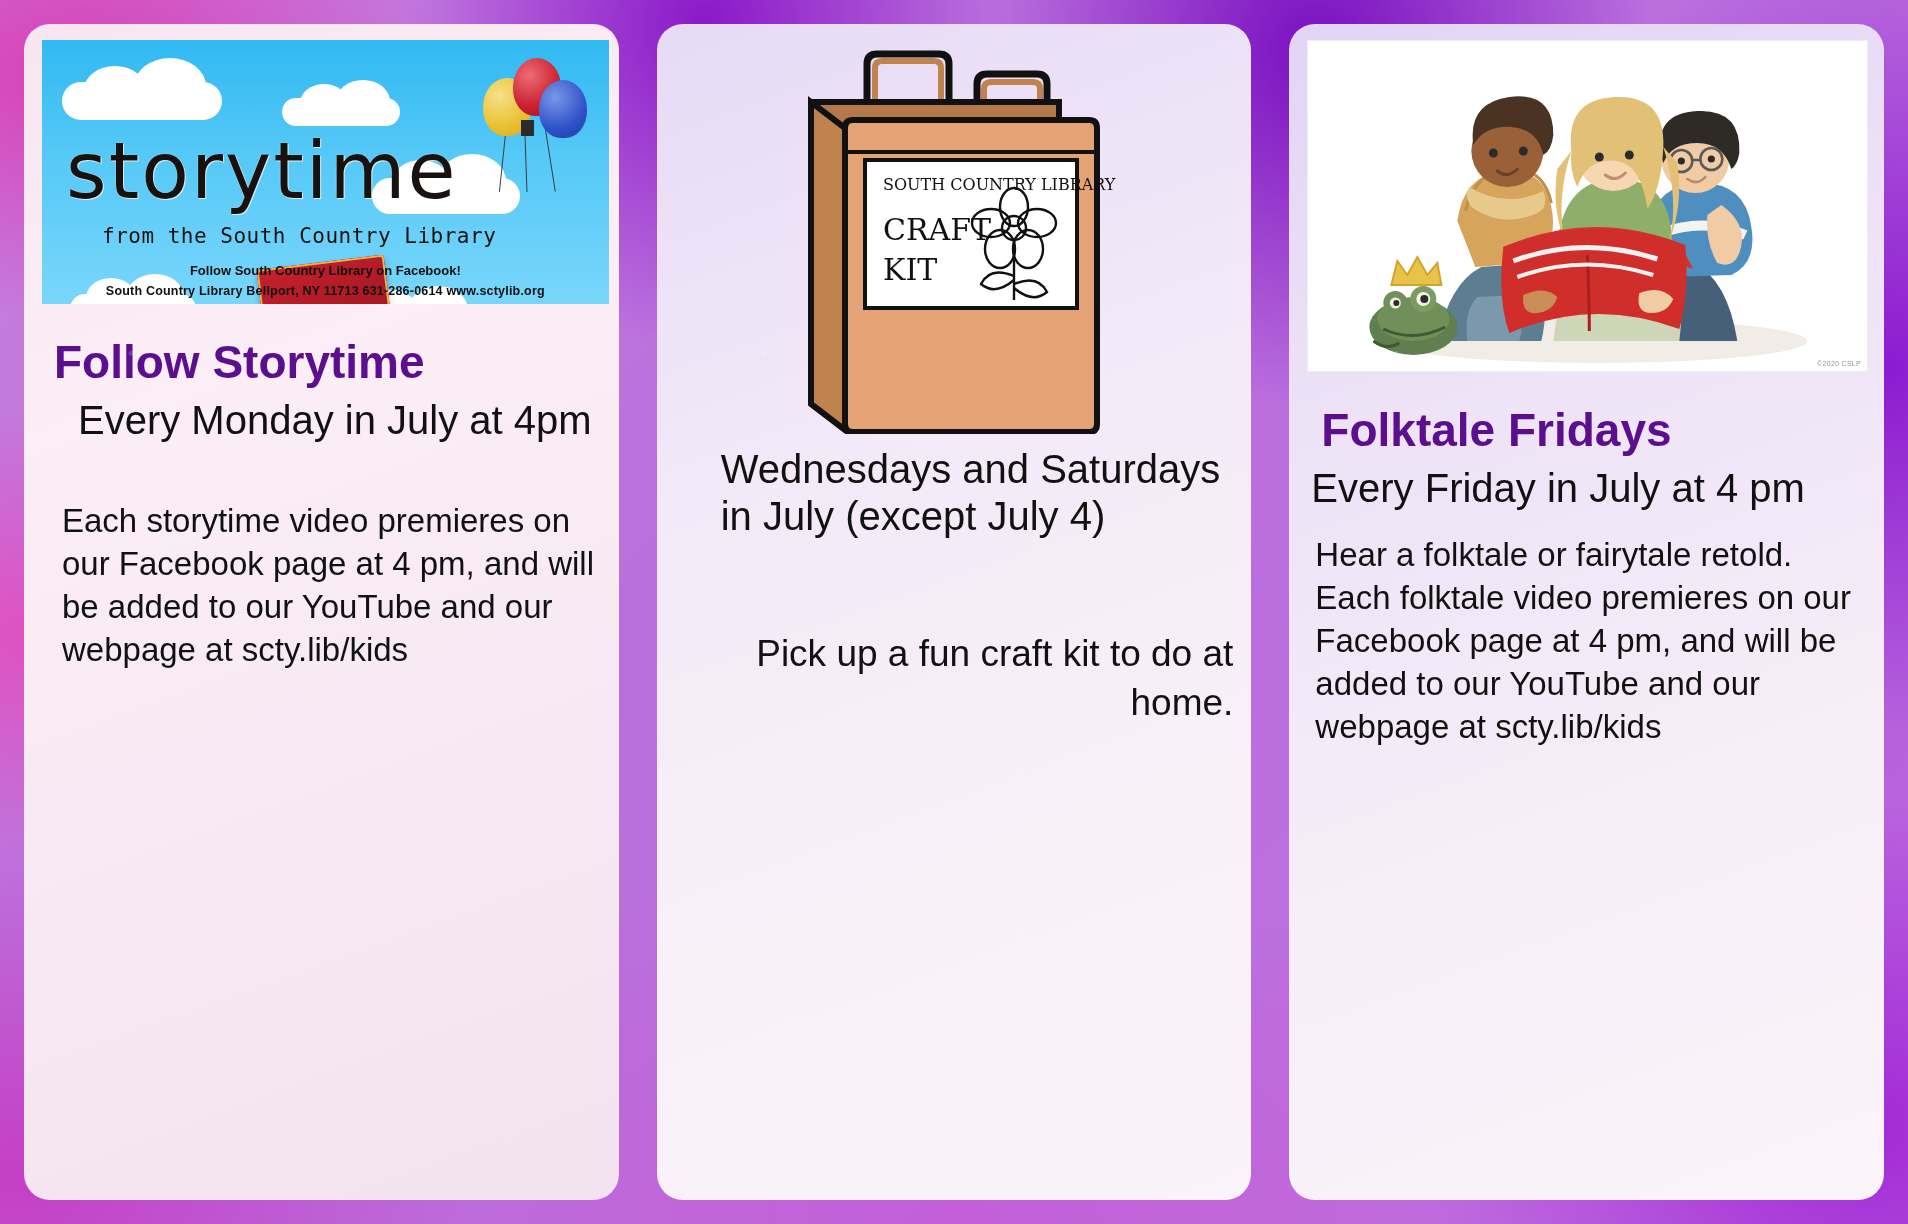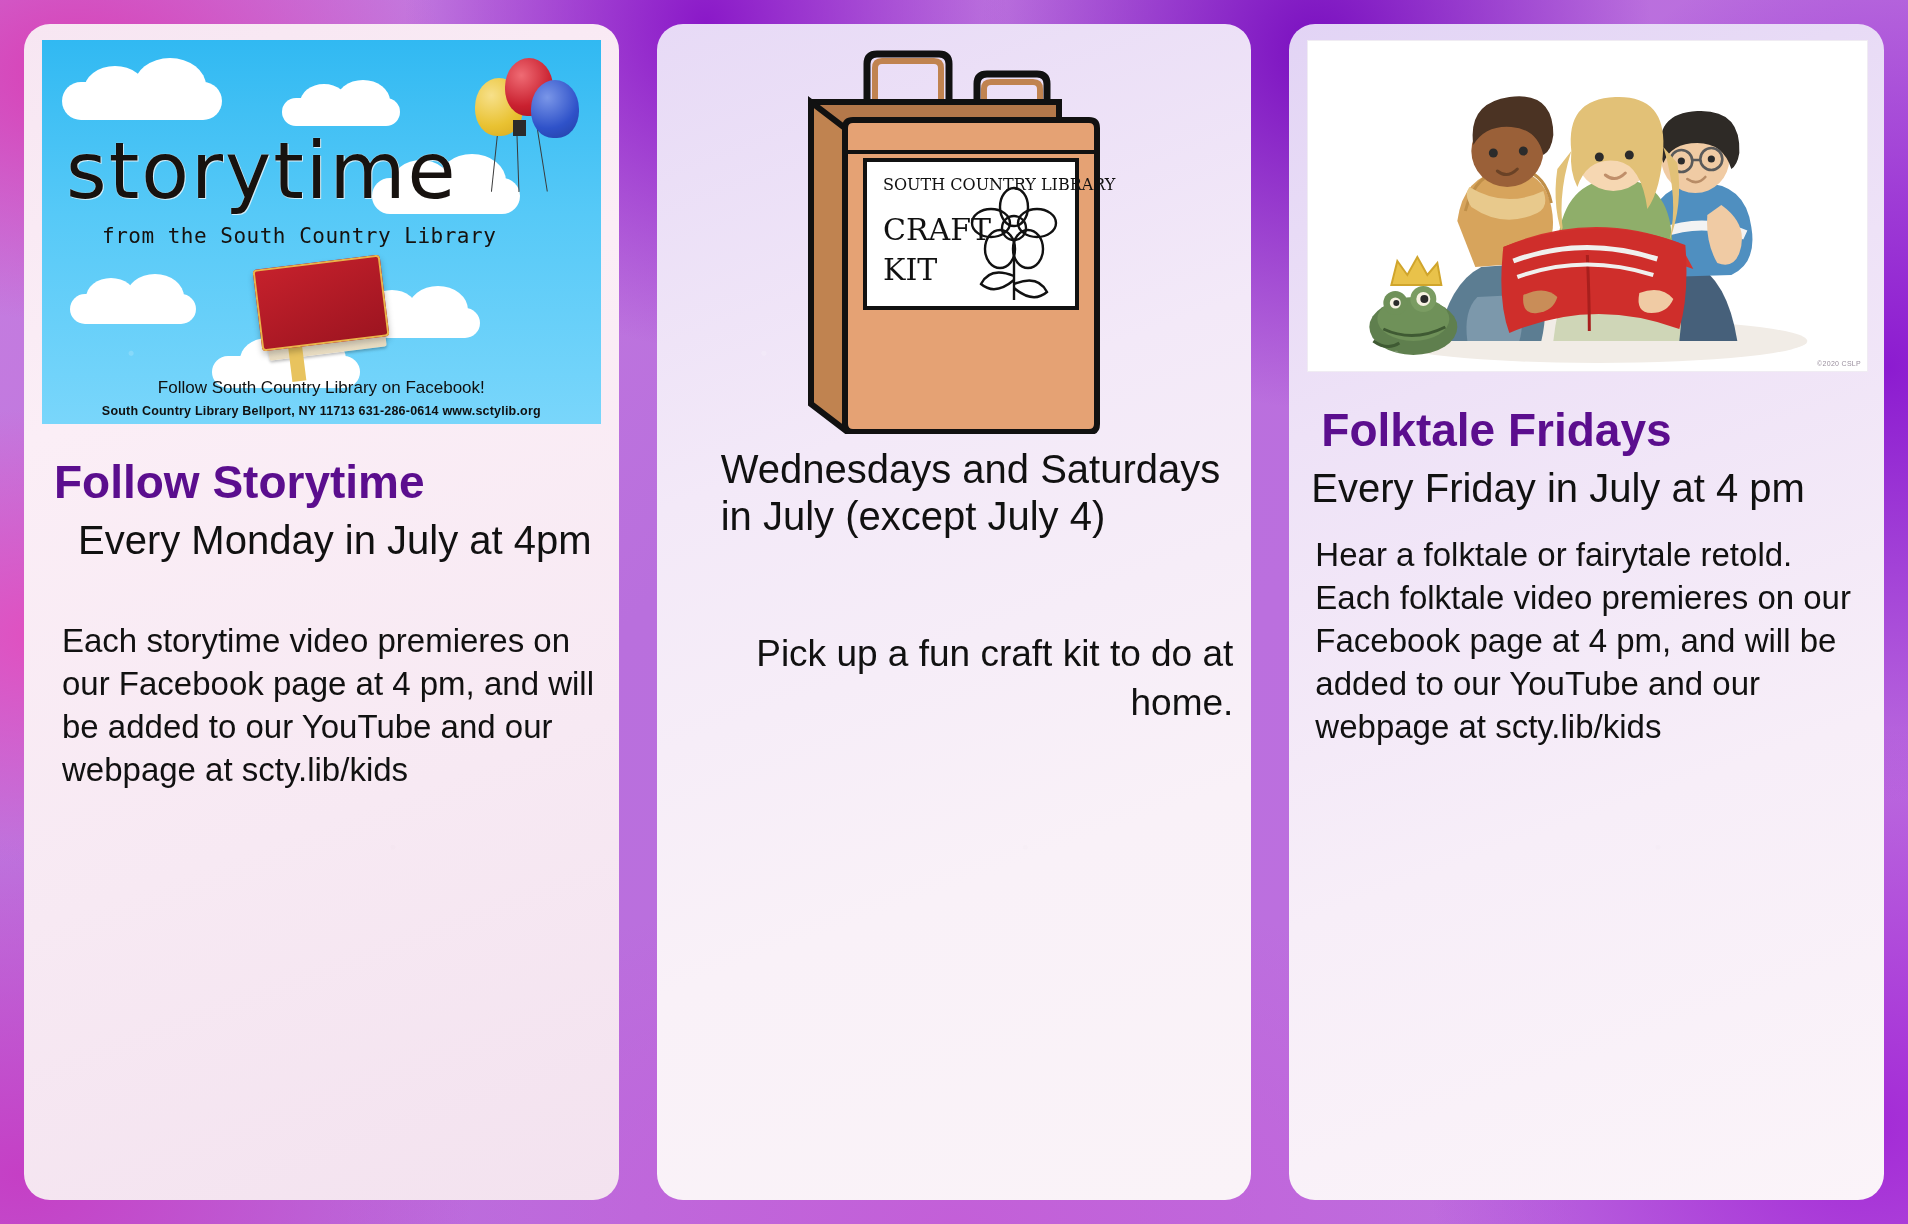--- a/index.html
+++ b/index.html
@@ -48,22 +48,23 @@
       radial-gradient(circle at 18% 28%, rgba(255,255,255,.35) 0 2px, rgba(255,255,255,0) 3px),
       radial-gradient(circle at 62% 70%, rgba(0,0,0,.02) 0 2px, rgba(0,0,0,0) 3px);
     opacity:.5;
   }
 
   
   .media{position:relative;width:100%;}
 
   
   .poster{
-    position:relative;width:100%;height:384px;overflow:hidden;
+    position:relative;width:100%;height:264px;overflow:hidden;
     background:linear-gradient(180deg,#31b9f2 0%,#56c9f7 45%,#79d6fb 100%);
+    padding-left:8px;
   }
   .cl{position:absolute;}
   .cl i{position:absolute;display:block;background:#fff;border-radius:50%;}
   .balloons{position:absolute;right:22px;top:16px;width:118px;height:150px;}
   .bal{position:absolute;width:48px;height:58px;border-radius:50% 50% 46% 46%;}
   .bal::after{content:"";position:absolute;left:50%;bottom:-5px;width:0;height:0;transform:translateX(-50%);
     border-left:5px solid transparent;border-right:5px solid transparent;border-top:8px solid inherit;}
   .balstr{position:absolute;width:1px;background:#3a3a3a;}
   .bigtitle{
     position:absolute;left:24px;top:86px;
@@ -83,21 +84,21 @@
   }
   .bookcover{position:absolute;inset:0;background:linear-gradient(160deg,#c6212c,#9c1420);
     border-radius:4px;box-shadow:inset 0 0 0 2px #e8b44a, 0 4px 6px rgba(0,0,0,.25);}
   .bookpages{position:absolute;left:6px;right:4px;bottom:-10px;height:18px;
     background:linear-gradient(180deg,#fdf6e3,#e9dcc0);border-radius:2px;box-shadow:0 2px 3px rgba(0,0,0,.25);}
   .bookmark{position:absolute;left:26px;bottom:-34px;width:14px;height:40px;background:#e8c35e;}
   .posterfoot{
     position:absolute;left:0;right:0;bottom:6px;text-align:center;
     font-family:"Liberation Sans", sans-serif;
   }
-  .posterfoot .fl1{font-size:17px;font-weight:normal;color:#101010;}
+  .posterfoot .fl1{font-size:13px;font-weight:bold;color:#101010;}
   .posterfoot .fl2{font-size:12.5px;font-weight:bold;color:#101010;margin-top:6px;letter-spacing:.2px;}
 
   
   .bagwrap{position:relative;width:100%;height:396px;}
   .bagsvg{position:absolute;left:50%;top:4px;transform:translateX(-50%);}
 
   
   .photo{
     position:relative;width:100%;height:330px;background:#fff;overflow:hidden;
     border:1px solid #f0ecf3;

